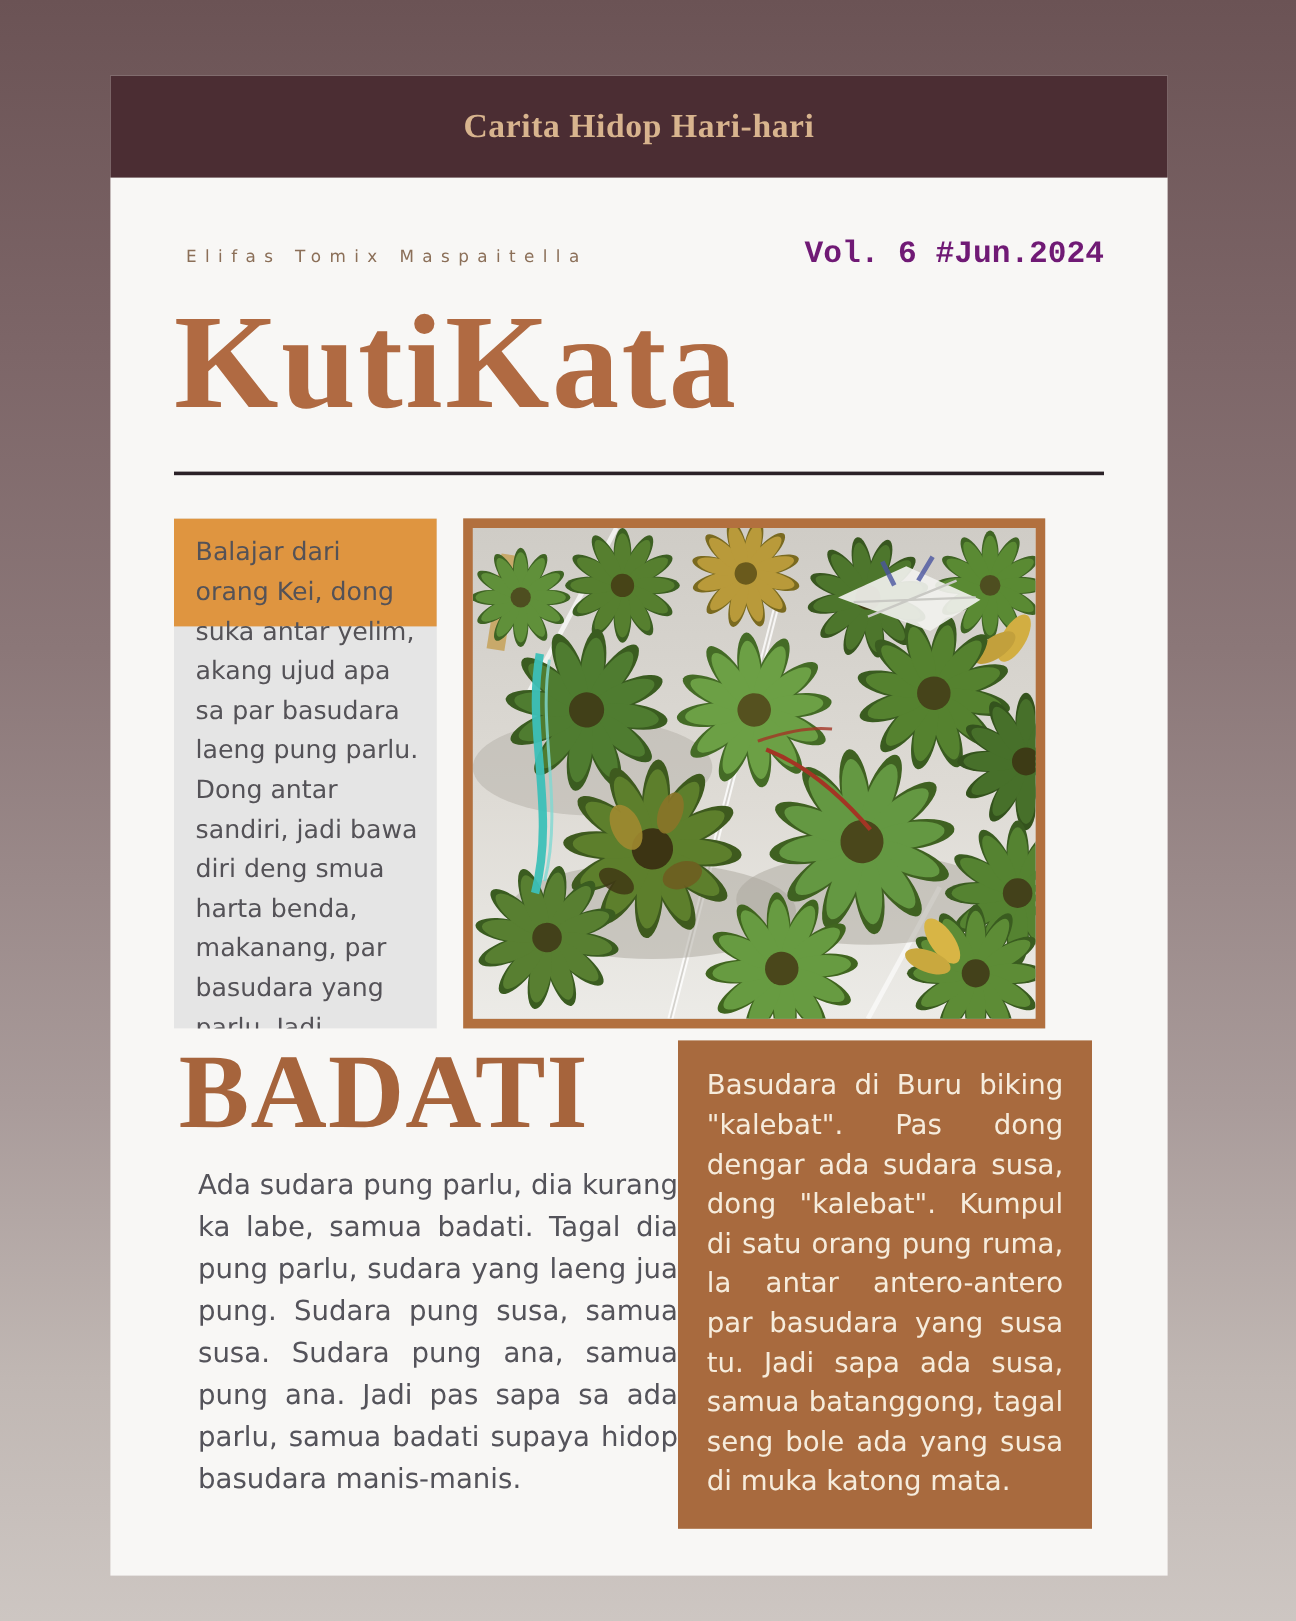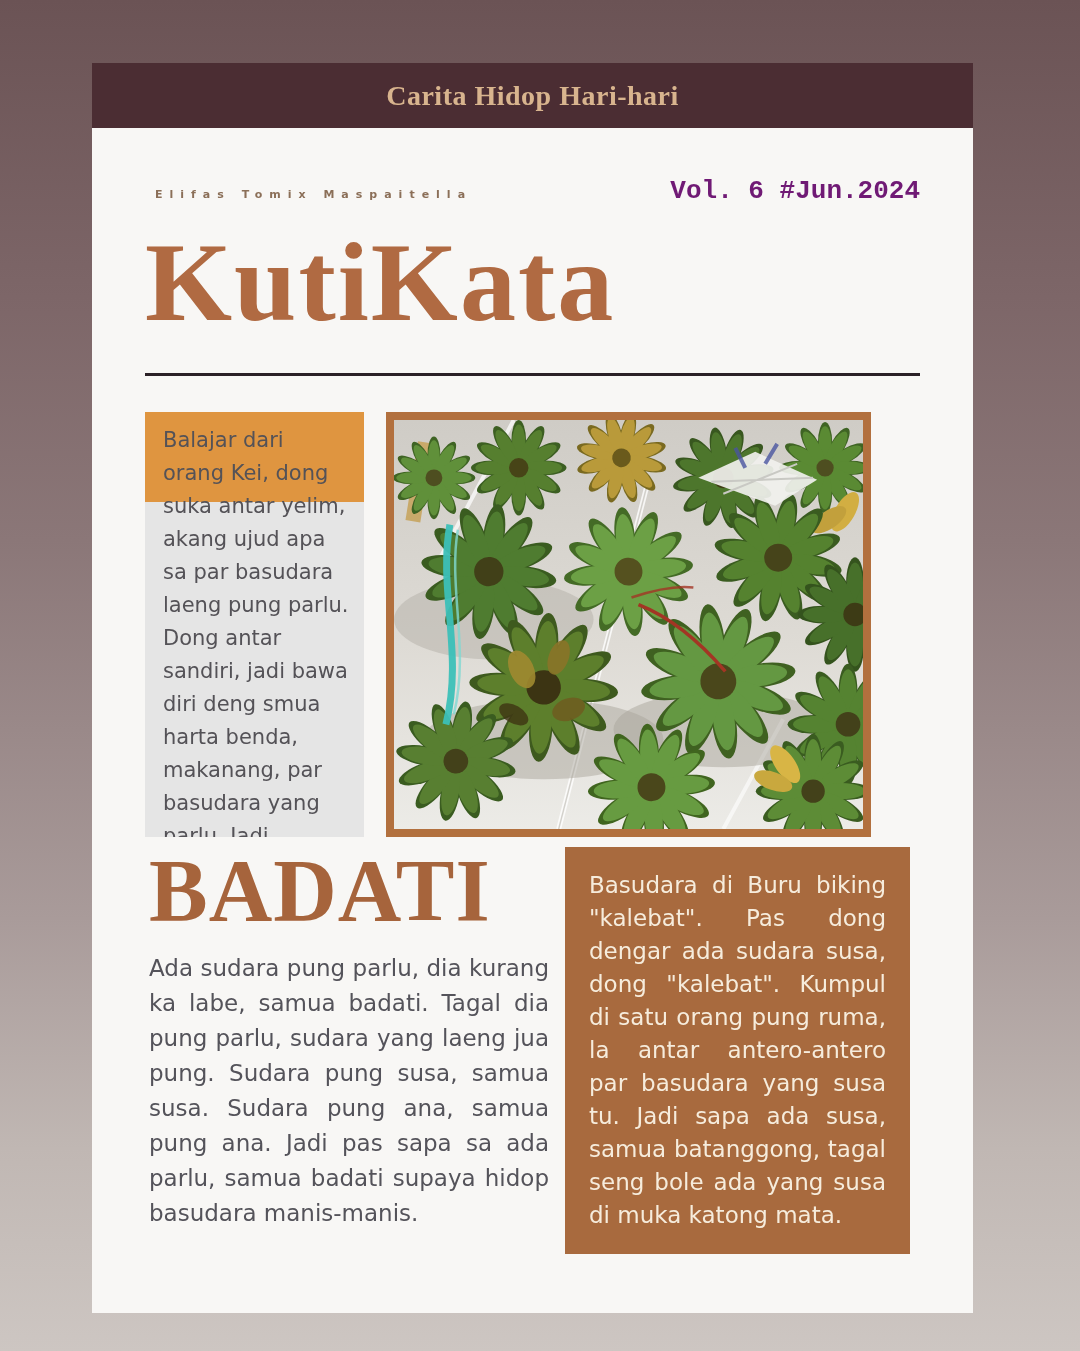--- a/index.html
+++ b/index.html
@@ -7,34 +7,34 @@
   body{
     font-family:"DejaVu Sans", sans-serif;
     background:linear-gradient(180deg,#6b5355 0%, #7d6668 22%, #8b7778 40%, #a99b9a 68%, #c0b7b3 85%, #cdc6c2 100%);
     position:relative; overflow:hidden;
   }
   .page{
     position:absolute; left:92px; top:63px; width:881px; height:1250px;
     background:#f8f7f5;
   }
   .banner{
-    height:65px; background:#4b2d33;
+    height:85px; background:#4b2d33;
     display:flex; align-items:center; justify-content:center;
   }
   .banner-title{
     font-family:"Liberation Serif", serif; font-weight:700;
     font-size:28px; color:#d8b48e; letter-spacing:0.5px;
   }
   .content{ padding:0 53px; }
   .masthead-row{
     margin-top:48px; display:flex; justify-content:space-between; align-items:baseline;
   }
   .author{
     margin-left:10px;
-    font-size:11px; font-weight:700; letter-spacing:7px; color:#8b6f58;text-align:right;
+    font-size:14px; font-weight:400; letter-spacing:7px; color:#8b6f58;text-align:right;
   }
   .volume{
     font-family:Liberation Mono, monospace; font-weight:700;
     font-size:26px; color:#701a75;
   }
   .main-title{
     margin-top:14px; 
     font-family:"Liberation Serif", serif; font-weight:700;
     font-size:112px; line-height:1.12; color:#b06a42; letter-spacing:2px;
   }
@@ -59,21 +59,21 @@
   }
   .photo-frame svg{ width:100%; height:100%; display:block; }
   .row2{ margin-top:10px; display:flex; gap:10px; }
   .article-col{ width:410px; flex:none; }
   .article-heading{
     font-family:"Liberation Serif", serif; font-weight:700;
     font-size:88px; line-height:1.0; color:#a6643c; letter-spacing:1px;
     margin-left:4px;
   }
   .article-body{
-    margin-top:16px; margin-left:4px; width:400px;
+    margin-top:16px; margin-left:20px; width:400px;
     font-size:23px; line-height:35px; color:#54535a;
     text-align:justify;
   }
   .brown-box{
     width:345px; height:407px; flex:none;
     background:#a86a3e; padding:22px 24px;
   }
   .brown-box p{
     font-size:23px; line-height:33px; color:#f6ecdc; text-align:justify;
   }

